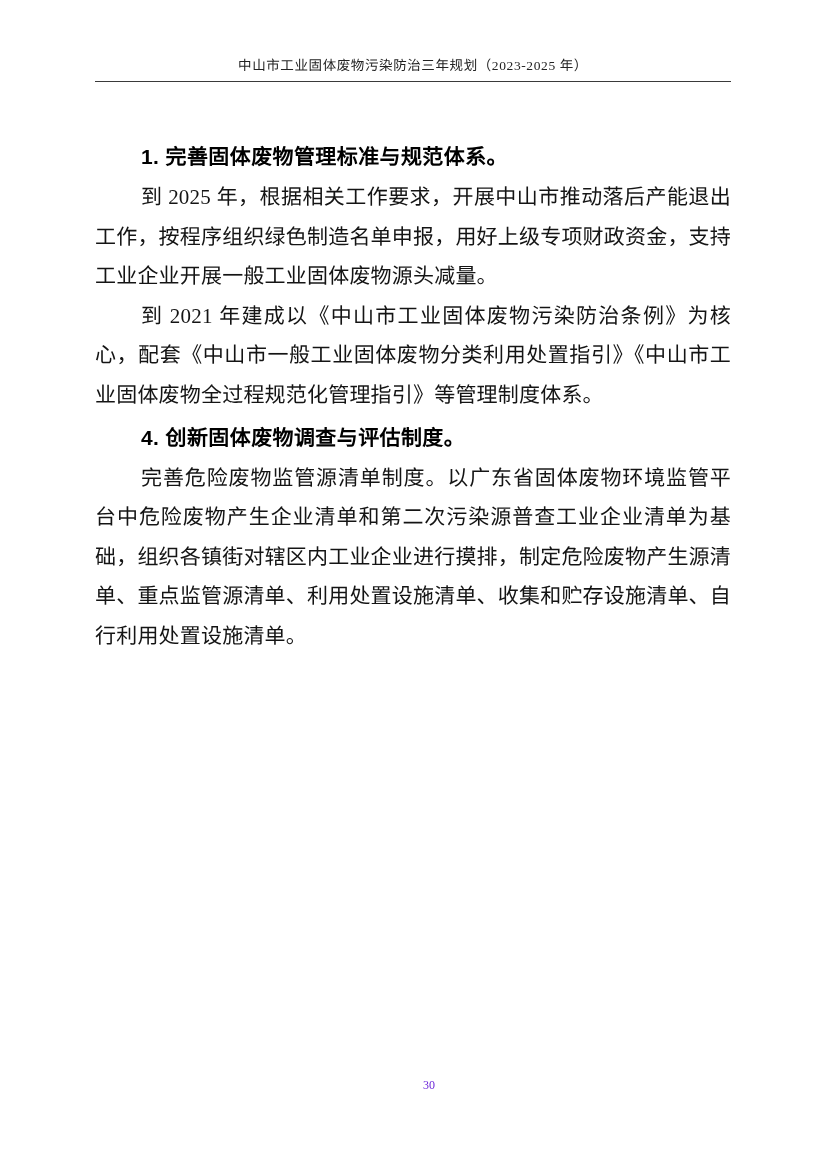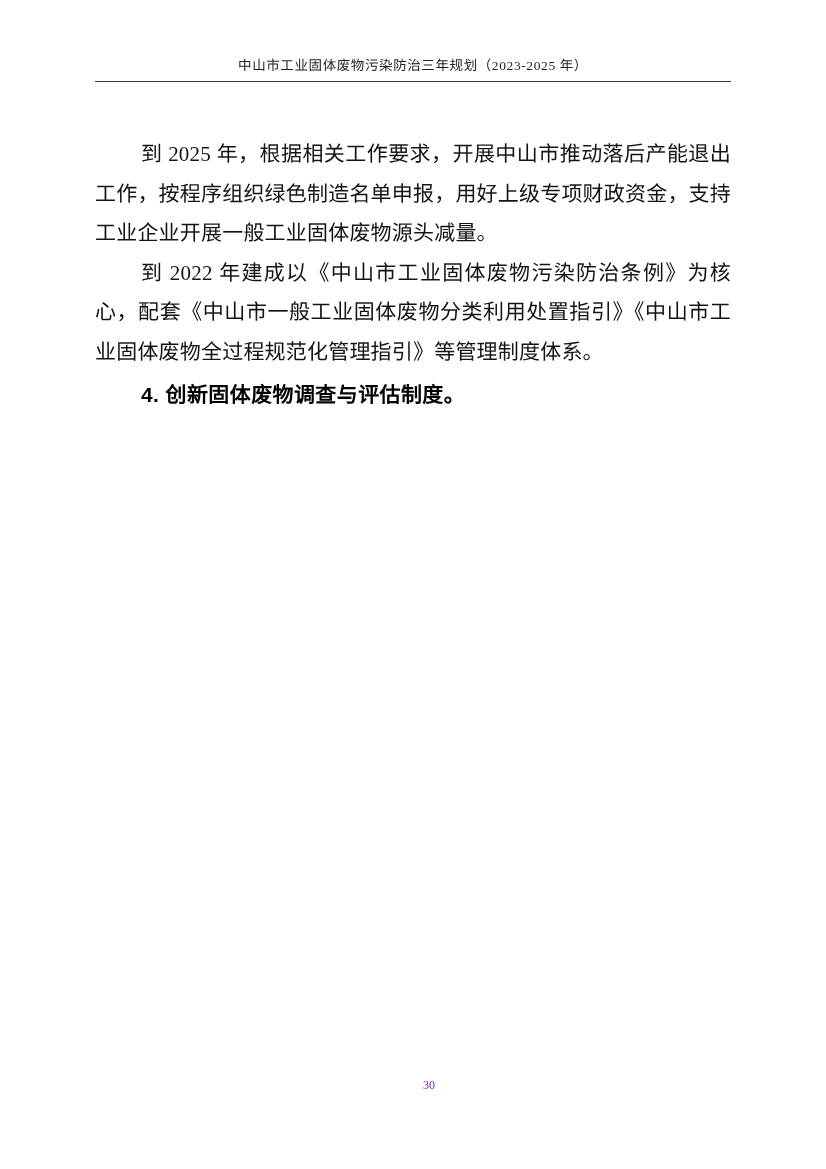--- a/index.html
+++ b/index.html
@@ -147,23 +147,25 @@
 <body>
 
 <div class="page">
 
   <div class="page-header">
     <span class="header-text">中山市工业固体废物污染防治三年规划（2023-2025 年）</span>
   </div>
   <div class="header-rule"></div>
 
   <div class="content">
+      <h2 class="heading">1. 完善固体废物管理标准与规范体系。</h2>
       <p class="para">到 2025 年，根据相关工作要求，开展中山市推动落后产能退出工作，按程序组织绿色制造名单申报，用好上级专项财政资金，支持工业企业开展一般工业固体废物源头减量。</p>
-      <p class="para">到 2022 年建成以《中山市工业固体废物污染防治条例》为核心，配套《中山市一般工业固体废物分类利用处置指引》《中山市工业固体废物全过程规范化管理指引》等管理制度体系。</p>
+      <p class="para">到 2021 年建成以《中山市工业固体废物污染防治条例》为核心，配套《中山市一般工业固体废物分类利用处置指引》《中山市工业固体废物全过程规范化管理指引》等管理制度体系。</p>
       <h2 class="heading">4. 创新固体废物调查与评估制度。</h2>
+      <p class="para">完善危险废物监管源清单制度。以广东省固体废物环境监管平台中危险废物产生企业清单和第二次污染源普查工业企业清单为基础，组织各镇街对辖区内工业企业进行摸排，制定危险废物产生源清单、重点监管源清单、利用处置设施清单、收集和贮存设施清单、自行利用处置设施清单。</p>
     </div>
 
   <div class="page-number">30</div>
 
   <div class="watermark">
     <div class="wm-top">
       <span class="l1">W</span><span class="l2">a</span><span class="l3">t</span><span class="l4">e</span><span class="l5">r</span><span class="wm-num">8848</span><span class="wm-dotcom">.com</span>
     </div>
     <div class="wm-bottom">中国水业网</div>
   </div>

